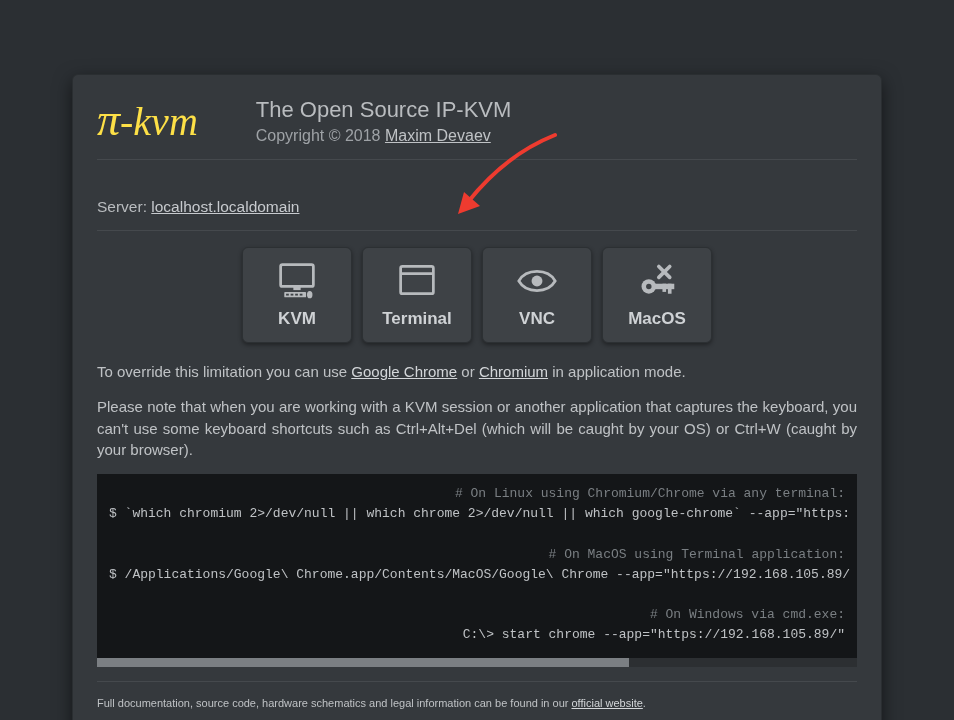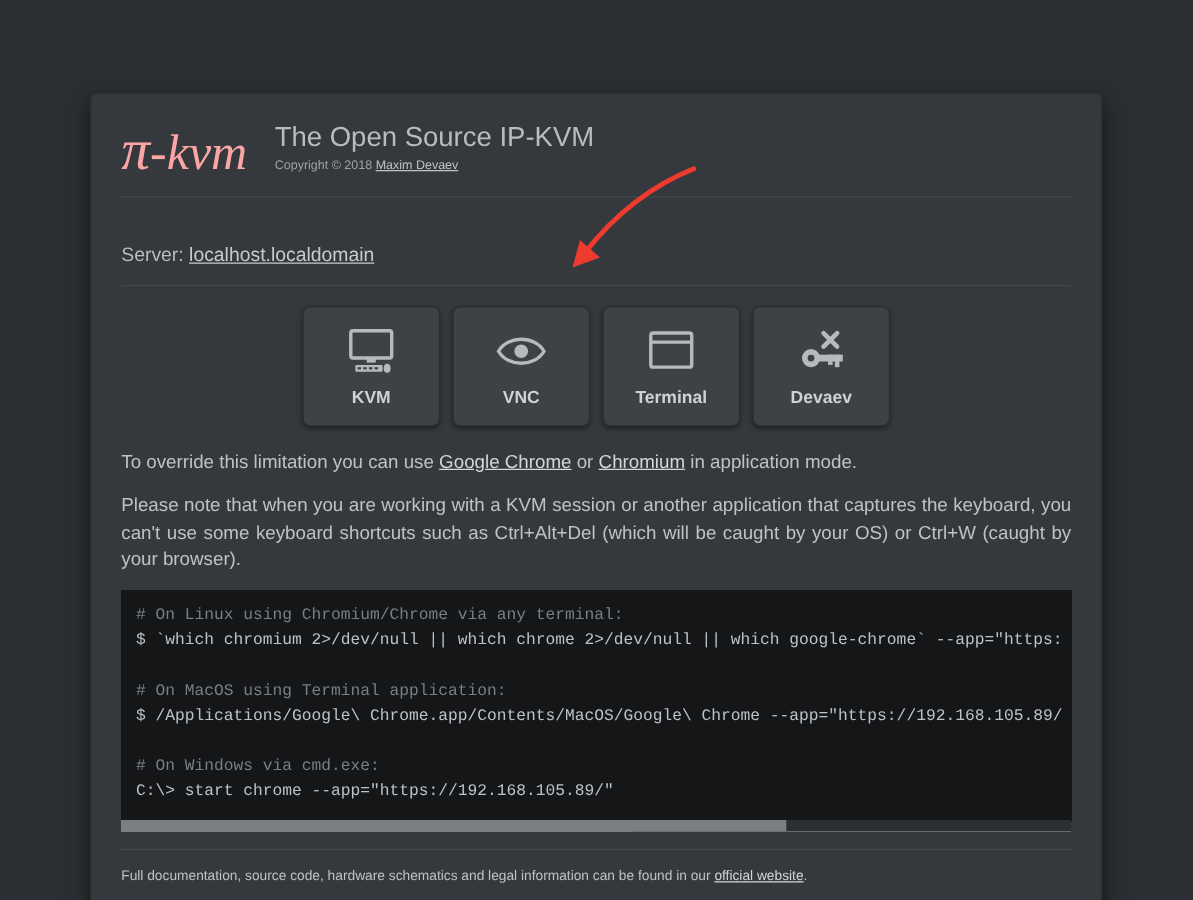--- a/index.html
+++ b/index.html
@@ -20,28 +20,28 @@
     box-shadow: 0 6px 18px rgba(0,0,0,.55);
     padding: 20px 24px 22px 24px;
   }
 
   .header-row { display: flex; align-items: flex-start; gap: 22px; }
   .logo {
     font-family: Georgia, "Times New Roman", serif;
     font-style: italic;
     font-size: 40px;
     line-height: 1;
-    color: #fca5a5;
+    color: #fde047;
     white-space: nowrap;
     padding-top: 2px;
   }
   .logo .pi { font-family: "Times New Roman", serif; font-style: italic; font-size: 46px; }
-  .header-text { padding-top: 2px; }
+  .header-text { padding-top: 2px; margin-left: 36px; }
   .title { font-size: 22px; color: #b9bcbf; font-weight: 400; }
-  .copyright { font-size: 10px; color: #9ea2a6; margin-top: 4px; }
+  .copyright { font-size: 16px; color: #9ea2a6; margin-top: 4px; }
   .copyright a { color: #bfc2c5; text-decoration: underline; }
 
   hr.sep { border: none; border-top: 1px solid #45494d; margin: 14px 0 12px; }
 
   .server-line { font-size: 15.5px; color: #b9bcbf; margin-top: 38px; }
   .server-line a { color: #c7cace; text-decoration: underline; }
 
   .tiles { display: flex; justify-content: center; gap: 10px; margin: 16px 0 18px; }
   .tile {
     width: 110px; height: 96px;
@@ -49,35 +49,36 @@
     border: 1px solid #2c3033;
     border-radius: 6px;
     box-shadow: 0 2px 4px rgba(0,0,0,.4);
     display: flex; flex-direction: column; align-items: center; justify-content: center;
     gap: 8px;
     cursor: pointer;
     color: #d4d7da;
   }
   .tile .ico { width: 44px; height: 40px; display:flex; align-items:center; justify-content:center; }
   .tile .ico svg { width: 44px; height: 40px; fill: #b7babd; }
-  .tile .lbl { font-size: 14px; font-weight: 600; color: #cfd2d5; }
+  .tile .lbl { font-size: 17px; font-weight: 600; color: #cfd2d5; }
 
   .para { font-size: 15px; line-height: 1.42; color: #bfc2c5; text-align: justify; margin-bottom: 14px; }
   .para a, .foot a { color: #d3d6d9; text-decoration: underline; }
 
   .code {
     background: #141618;
     color: #bfc2c5;
     font-family: "Menlo","Consolas","Courier New",monospace;
     font-size: 13px;
     line-height: 1.55;
     padding: 10px 12px 14px;
     white-space: pre;
     overflow-x: auto;
     position: relative;
+    text-align: right;
   }
   .code .c { color: #7a7f83; }
   .code::-webkit-scrollbar { height: 9px; }
   .code::-webkit-scrollbar-track { background: #2c2f32; }
   .code::-webkit-scrollbar-thumb { background: #7c8084; }
   .code-scrollbar {
     height: 9px; background:#2c2f32; position: relative; margin-top:-1px;
   }
   .code-scrollbar .thumb { position:absolute; left:0; top:0; height:9px; width:70%; background:#7b7f83; }
 
@@ -131,52 +132,52 @@
           <rect x="27" y="36" width="3" height="2" fill="#3e4246"></rect>
           <ellipse cx="38" cy="37" rx="3" ry="4" fill="#b7babd"></ellipse>
         </svg>
       </span>
       <span class="lbl">KVM</span>
     </div>
 
     <div class="tile">
       <span class="ico">
         <svg viewBox="0 0 48 44">
+          <rect x="6" y="6" width="36" height="30" rx="2" fill="none" stroke="#b7babd" stroke-width="3"></rect>
+          <line x1="6" y1="14" x2="42" y2="14" stroke="#b7babd" stroke-width="3"></line>
+        </svg>
+      </span>
+      <span class="lbl">Terminal</span>
+    </div>
+
+    <div class="tile">
+      <span class="ico">
+        <svg viewBox="0 0 48 44">
           <path d="M4 22 C12 8 36 8 44 22 C36 36 12 36 4 22 Z" fill="none" stroke="#b7babd" stroke-width="3"></path>
           <circle cx="24" cy="22" r="6" fill="#b7babd"></circle>
         </svg>
       </span>
       <span class="lbl">VNC</span>
-    </div>
-
-    <div class="tile">
-      <span class="ico">
-        <svg viewBox="0 0 48 44">
-          <rect x="6" y="6" width="36" height="30" rx="2" fill="none" stroke="#b7babd" stroke-width="3"></rect>
-          <line x1="6" y1="14" x2="42" y2="14" stroke="#b7babd" stroke-width="3"></line>
-        </svg>
-      </span>
-      <span class="lbl">Terminal</span>
     </div>
 
     <div class="tile">
       <span class="ico">
         <svg viewBox="0 0 48 44">
           <g stroke="#b7babd" stroke-width="4" fill="none" stroke-linecap="round">
             <line x1="26" y1="6" x2="38" y2="18"></line>
             <line x1="38" y1="6" x2="26" y2="18"></line>
           </g>
           <circle cx="15" cy="28" r="8" fill="#b7babd"></circle>
           <circle cx="15" cy="28" r="3" fill="#3e4246"></circle>
           <rect x="21" y="25" width="22" height="6" fill="#b7babd"></rect>
           <rect x="36" y="25" width="4" height="11" fill="#b7babd"></rect>
           <rect x="30" y="25" width="4" height="9" fill="#b7babd"></rect>
         </svg>
       </span>
-      <span class="lbl">Devaev</span>
+      <span class="lbl">MacOS</span>
     </div>
 
   </div>
 
   <p class="para">
     <span>To override this limitation you can use </span><a href="#">Google Chrome</a><span> or </span><a href="#">Chromium</a><span> in application mode.</span>
   </p>
 
   <p class="para">Please note that when you are working with a KVM session or another application that captures the keyboard, you can't use some keyboard shortcuts such as Ctrl+Alt+Del (which will be caught by your OS) or Ctrl+W (caught by your browser).</p>
 

